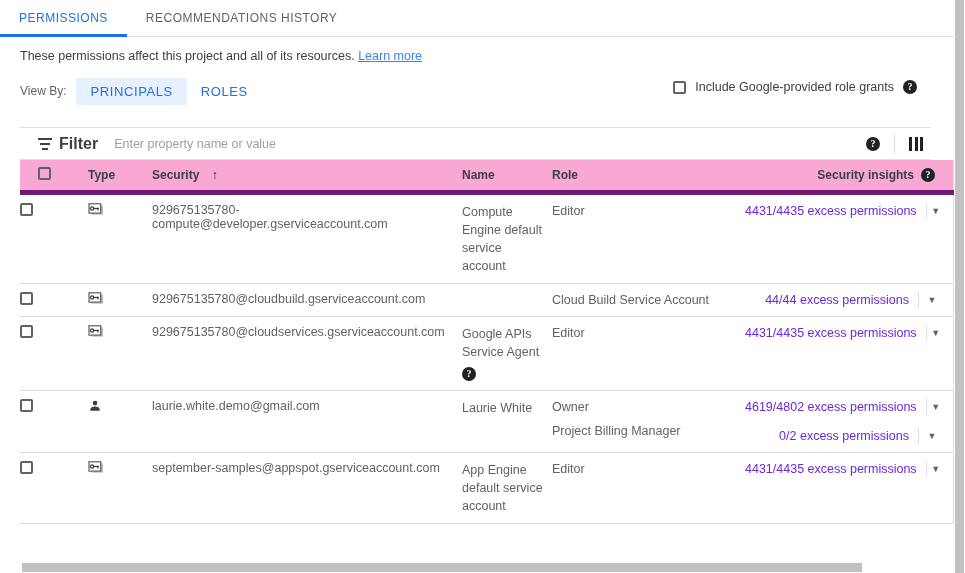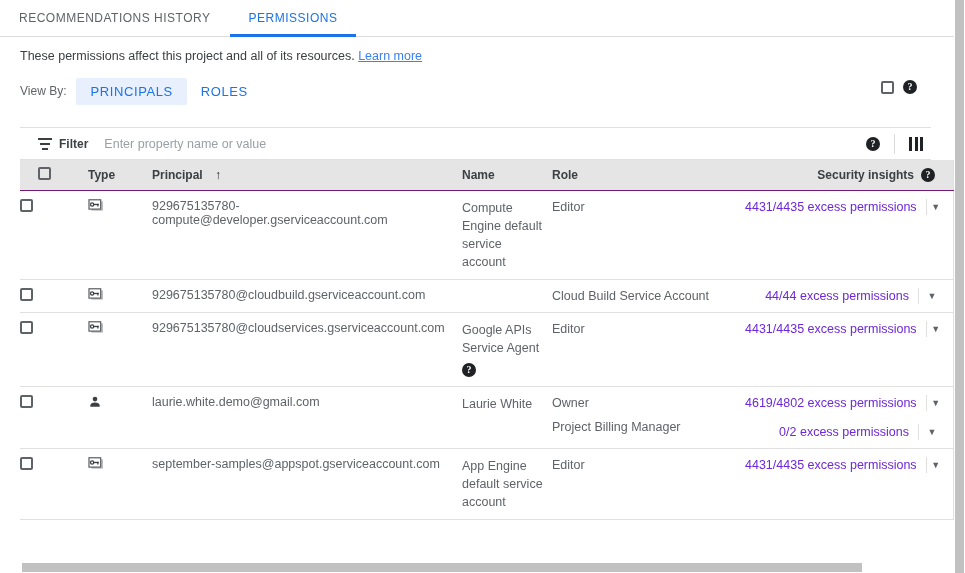--- a/index.html
+++ b/index.html
@@ -160,21 +160,21 @@
   }
   .filter-ico i {
     display: block;
     height: 2px;
     background: #3c4043;
   }
   .filter-ico i:nth-child(1) { width: 14px; }
   .filter-ico i:nth-child(2) { width: 10px; margin-left: 2px; }
   .filter-ico i:nth-child(3) { width: 6px; margin-left: 4px; }
   .filter-label {
-    font-size: 12px;
+    font-size: 16px;
     font-weight: bold;
     color: #3c4043;
     margin-right: 14px;
   }
   .filter-input {
     border: none;
     outline: none;
     font-family: "Liberation Sans", sans-serif;
     font-size: 12.5px;
     color: #3c4043;
@@ -209,27 +209,27 @@
     background: #202124;
     display: block;
   }
 
   table.grid {
     width: 100%;
     border-collapse: collapse;
     table-layout: fixed;
   }
   table.grid th {
-    background: #e5e5e5;
+    background: #f9a8d4;
     font-size: 12px;
     font-weight: bold;
     color: #3c4043;
     text-align: left;
     padding: 7px 8px 7px 0;
-    border-bottom: 1px solid #701a75;
+    border-bottom: 5px solid #701a75;
     vertical-align: middle;
     height: 15px;
   }
   .th-sel { width: 42px; padding-left: 18px !important; }
   .th-type { width: 56px; }
   .th-principal { width: 302px; }
   .th-name { width: 82px; }
   .th-role { width: 185px; }
   .th-ins { width: 200px; text-align: right !important; border-right: 1px solid #e0e0e0; }
   .th-edit { width: 44px; }
@@ -338,42 +338,43 @@
     top: 0;
     width: 9px;
     height: 573px;
     background: #c1c1c1;
   }
 </style>
 </head>
 <body>
 
 <div class="tabbar">
+  <div class="tab active">
+    <span>PERMISSIONS</span>
+  </div>
   <div class="tab">
     <span>RECOMMENDATIONS HISTORY</span>
-  </div>
-  <div class="tab active">
-    <span>PERMISSIONS</span>
   </div>
 </div>
 
 <div class="inforow">
   <span>These permissions affect this project and all of its resources.</span>
   <a href="#">Learn more</a>
 </div>
 
 <div class="viewby">
   <span class="viewby-label">View By:</span>
   <div class="seg">
     <div class="seg-btn selected">PRINCIPALS</div>
     <div class="seg-btn">ROLES</div>
   </div>
 
   <div class="gp-toggle">
     <span class="cbx"></span>
+    <span class="gp-label">Include Google-provided role grants</span>
     <span class="helpicon">?</span>
   </div>
 </div>
 
 <div class="panel">
 
   <div class="filterbar">
     <span class="filter-ico">
         <i></i>
         <i></i>
@@ -395,21 +396,21 @@
   <table class="grid">
     <thead>
       <tr>
         <th class="th-sel">
           <span class="cbx"></span>
         </th>
         <th class="th-type">
           <span>Type</span>
         </th>
         <th class="th-principal">
-          <span>Principal</span>
+          <span>Security</span>
           <span class="sortarrow">↑</span>
         </th>
         <th class="th-name">
           <span>Name</span>
         </th>
         <th class="th-role">
           <span>Role</span>
         </th>
         <th class="th-ins">
           <span class="th-ins-inner">

